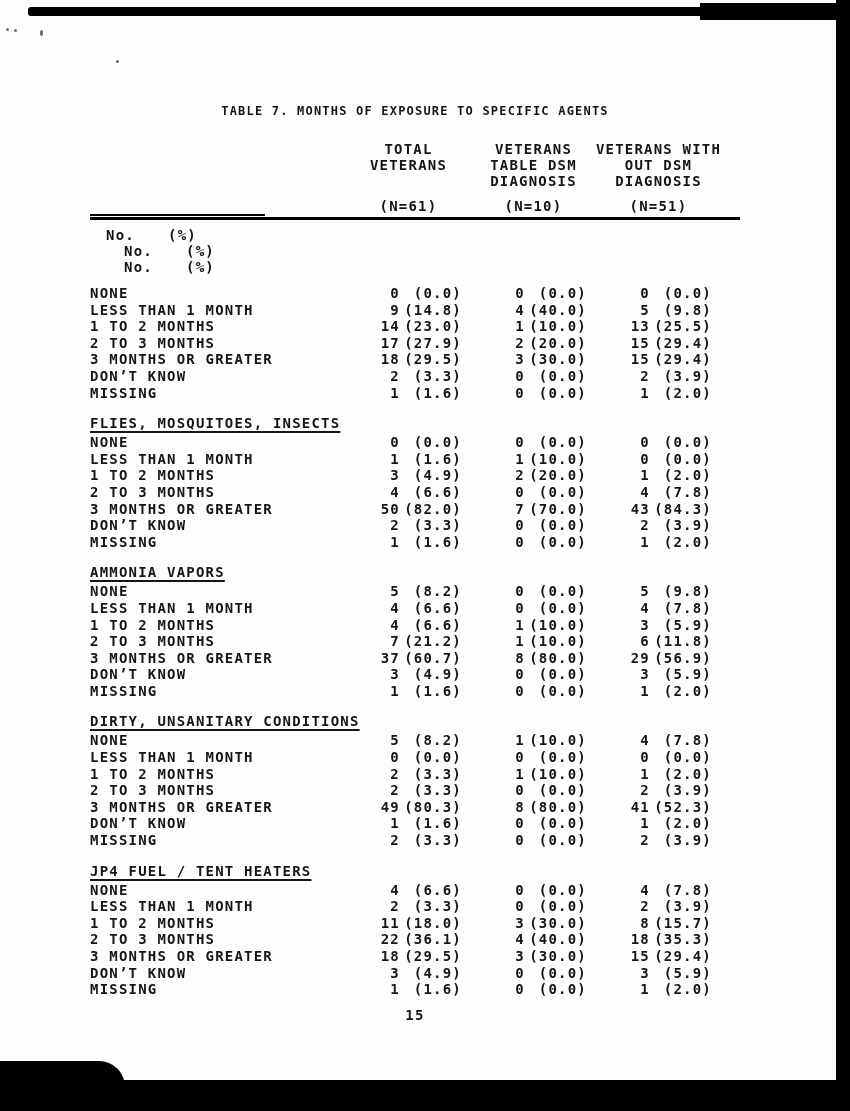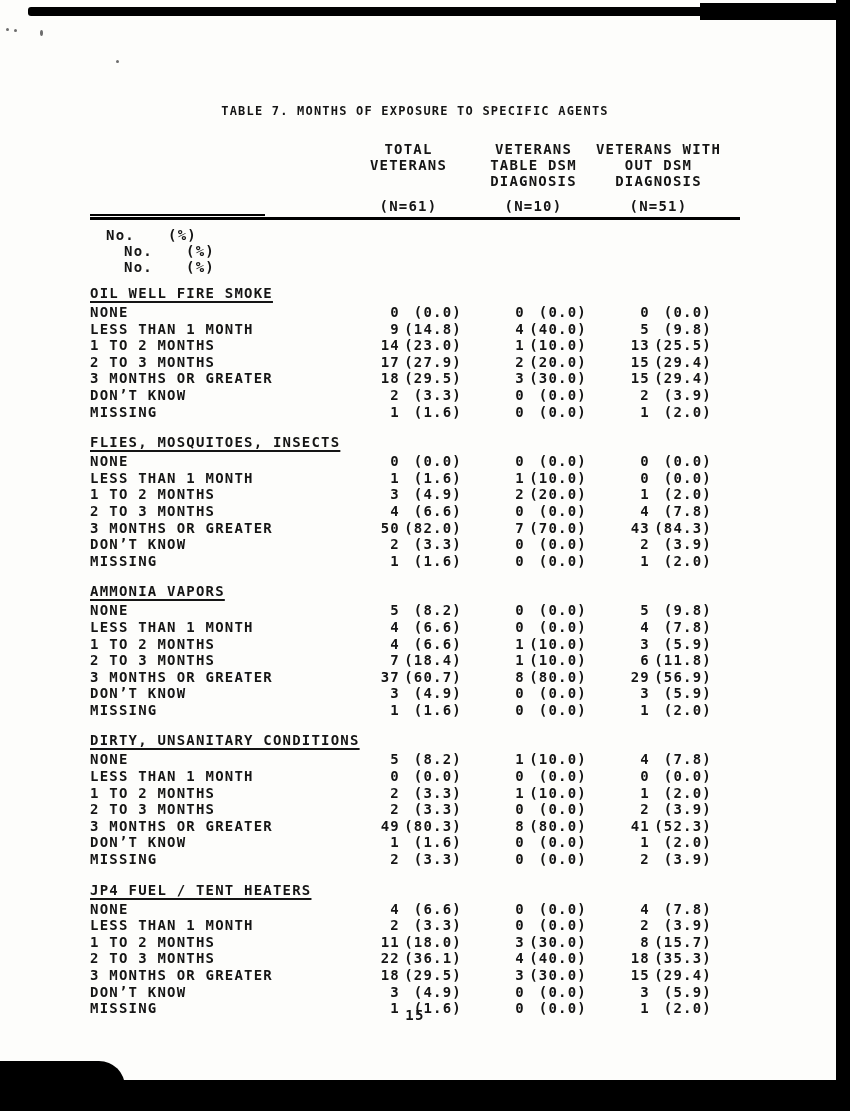--- a/index.html
+++ b/index.html
@@ -90,21 +90,20 @@
 
     <div class="subhead">
       <div class="label-spacer"></div>
       <div class="cell"><span class="no">No.</span><span class="pct">(%)</span></div>
       <div class="cell"><span class="no">No.</span><span class="pct">(%)</span></div>
       <div class="cell"><span class="no">No.</span><span class="pct">(%)</span></div>
     </div>
 
     <div class="sections">
         <section class="tsection">
-    <div class="sheading">OIL WELL FIRE SMOKE</div>
     <div class="srows">
             <div class="trow">
     <div class="tlabel">NONE</div>
     <div class="cell"><span class="no">0</span><span class="pct">(0.0)</span></div>
     <div class="cell"><span class="no">0</span><span class="pct">(0.0)</span></div>
     <div class="cell"><span class="no">0</span><span class="pct">(0.0)</span></div>
   </div>
             <div class="trow">
     <div class="tlabel">LESS THAN 1 MONTH</div>
     <div class="cell"><span class="no">9</span><span class="pct">(14.8)</span></div>
@@ -206,21 +205,21 @@
     <div class="cell"><span class="no">4</span><span class="pct">(7.8)</span></div>
   </div>
             <div class="trow">
     <div class="tlabel">1 TO 2 MONTHS</div>
     <div class="cell"><span class="no">4</span><span class="pct">(6.6)</span></div>
     <div class="cell"><span class="no">1</span><span class="pct">(10.0)</span></div>
     <div class="cell"><span class="no">3</span><span class="pct">(5.9)</span></div>
   </div>
             <div class="trow">
     <div class="tlabel">2 TO 3 MONTHS</div>
-    <div class="cell"><span class="no">7</span><span class="pct">(18.4)</span></div>
+    <div class="cell"><span class="no">7</span><span class="pct">(21.2)</span></div>
     <div class="cell"><span class="no">1</span><span class="pct">(10.0)</span></div>
     <div class="cell"><span class="no">6</span><span class="pct">(11.8)</span></div>
   </div>
             <div class="trow">
     <div class="tlabel">3 MONTHS OR GREATER</div>
     <div class="cell"><span class="no">37</span><span class="pct">(60.7)</span></div>
     <div class="cell"><span class="no">8</span><span class="pct">(80.0)</span></div>
     <div class="cell"><span class="no">29</span><span class="pct">(56.9)</span></div>
   </div>
             <div class="trow">

